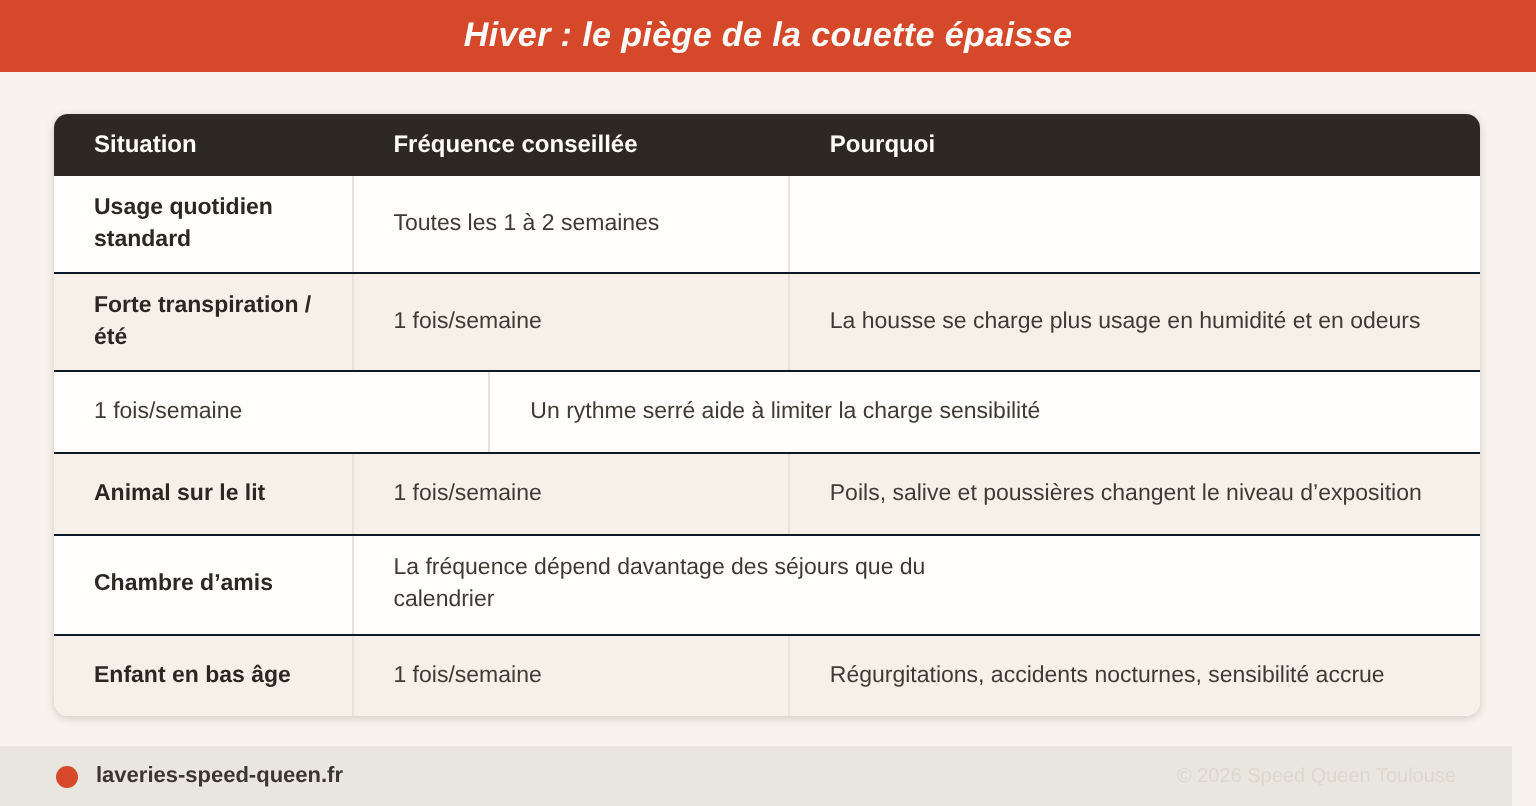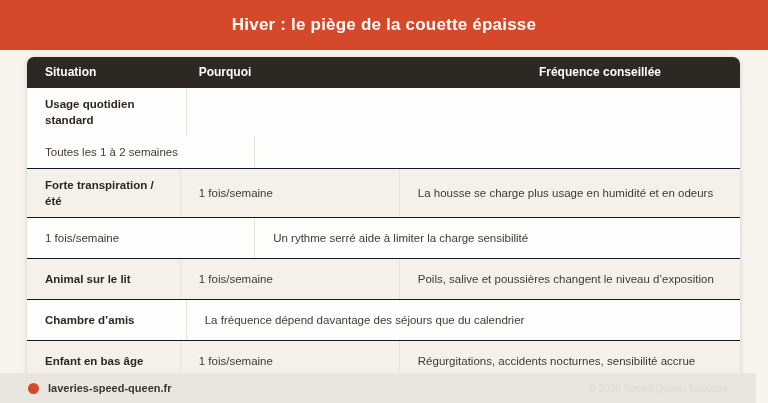--- a/index.html
+++ b/index.html
@@ -10,25 +10,26 @@
     position: relative;
     overflow: hidden;
   }
   .canvas {
     width: 768px; height: 403px;
     position: relative;
     background: #f8f4ed;
   }
   
   .banner {
-    height: 50px;
+    height: 36px;
     background: #d5492a;
     display: flex;
     align-items: center;
     justify-content: center;
+    font-style: italic;
   }
   .banner h1 {
     color: #fffdf9;
     font-size: 17px;
     font-weight: 700;
     letter-spacing: 0.2px;
   }
   
   .card {
     position: absolute;
@@ -38,27 +39,26 @@
     border-radius: 7px;
     overflow: hidden;
     box-shadow: 0 1px 4px rgba(60,50,40,0.22);
     background: #fffefc;
   }
   .t-row {
     display: flex;
     align-items: stretch;
   }
   .t-cell {
-    padding: 8px 8px;
+    padding: 8px 20px;
     display: flex;
     align-items: center;
     font-size: 11.5px;
     line-height: 1.4;
     color: #3f3a33;
-    margin-left: 10px;
   }
   .c1 { width: 21%; }
   .c2 { width: 30.6%; }
   .c3 { width: 48.4%; }
   
   .t-head {
     background: #2e2823;
     height: 31px;
   }
   .t-head .t-cell {
@@ -66,21 +66,21 @@
     font-weight: 700;
     font-size: 12px;
     padding-top: 0;
     padding-bottom: 0;
   }
   
   .t-body .t-row {
     min-height: 41px;
     border-top: 1px solid #0f172a;
   }
-  .t-body .t-row:first-child { border-top: none; flex-direction: column; }
+  .t-body .t-row:first-child { border-top: none; }
   .t-body .t-row:nth-child(odd) { background: #fffefc; }
   .t-body .t-row:nth-child(even) { background: #f5f1e8; }
   .t-body .c1, .t-body .c2 { border-right: 1px solid #e7e3da; }
   .t-body .c1 {
     font-weight: 700;
     color: #2c2721;
   }
   
   .footer {
     position: absolute;
@@ -115,22 +115,22 @@
 <div class="canvas">
 
   <div class="banner">
     <h1>Hiver : le piège de la couette épaisse</h1>
   </div>
 
   <div class="card">
 
     <div class="t-row t-head">
       <div class="t-cell c1">Situation</div>
+      <div class="t-cell c2">Fréquence conseillée</div>
       <div class="t-cell c3">Pourquoi</div>
-      <div class="t-cell c2">Fréquence conseillée</div>
     </div>
 
     <div class="t-body">
       <div class="t-row">
         <div class="t-cell c1">Usage quotidien standard</div>
         <div class="t-cell c2">Toutes les 1 à 2 semaines</div>
       </div>
       <div class="t-row">
         <div class="t-cell c1">Forte transpiration / été</div>
         <div class="t-cell c2">1 fois/semaine</div>

